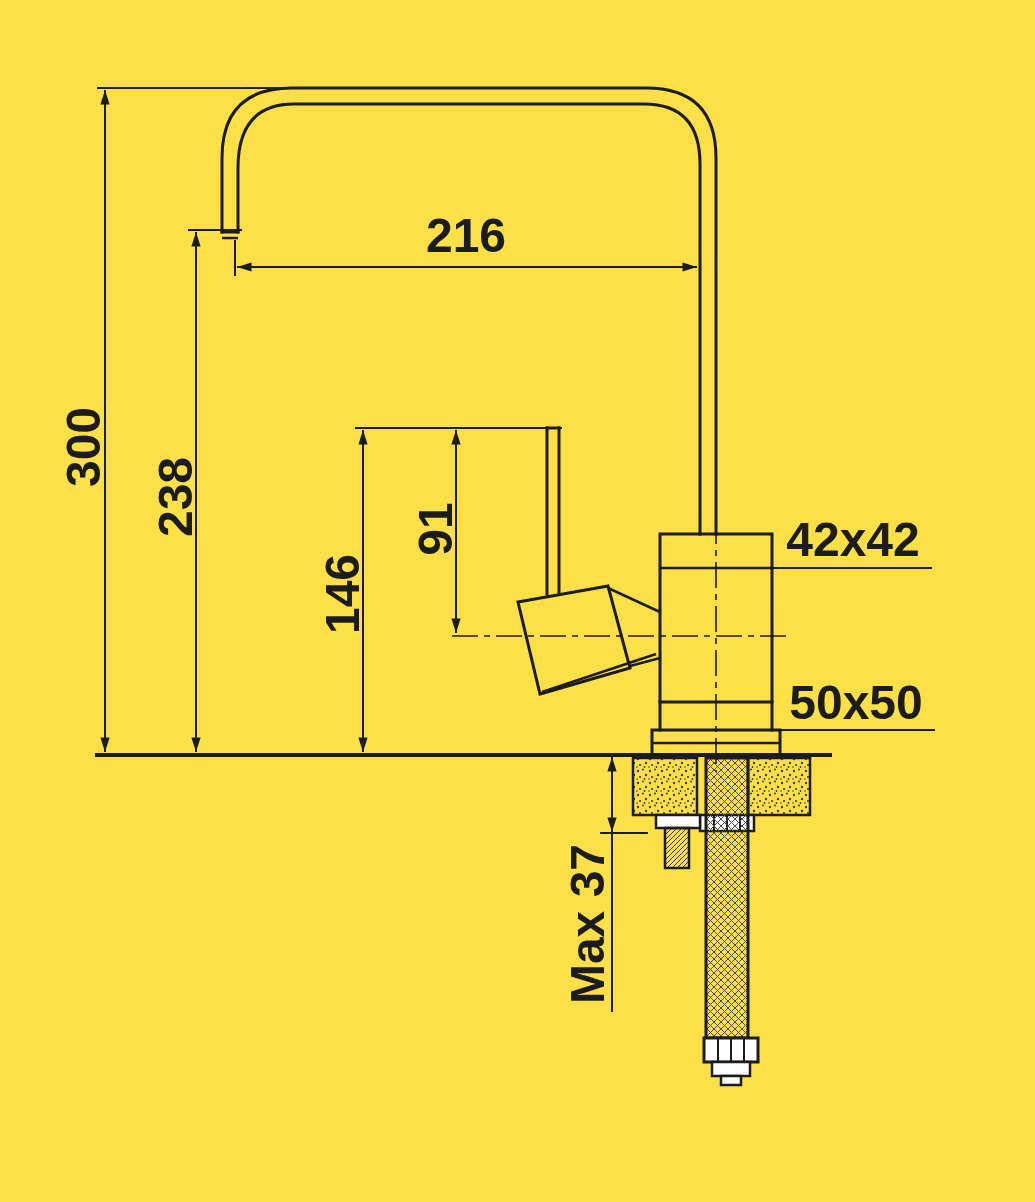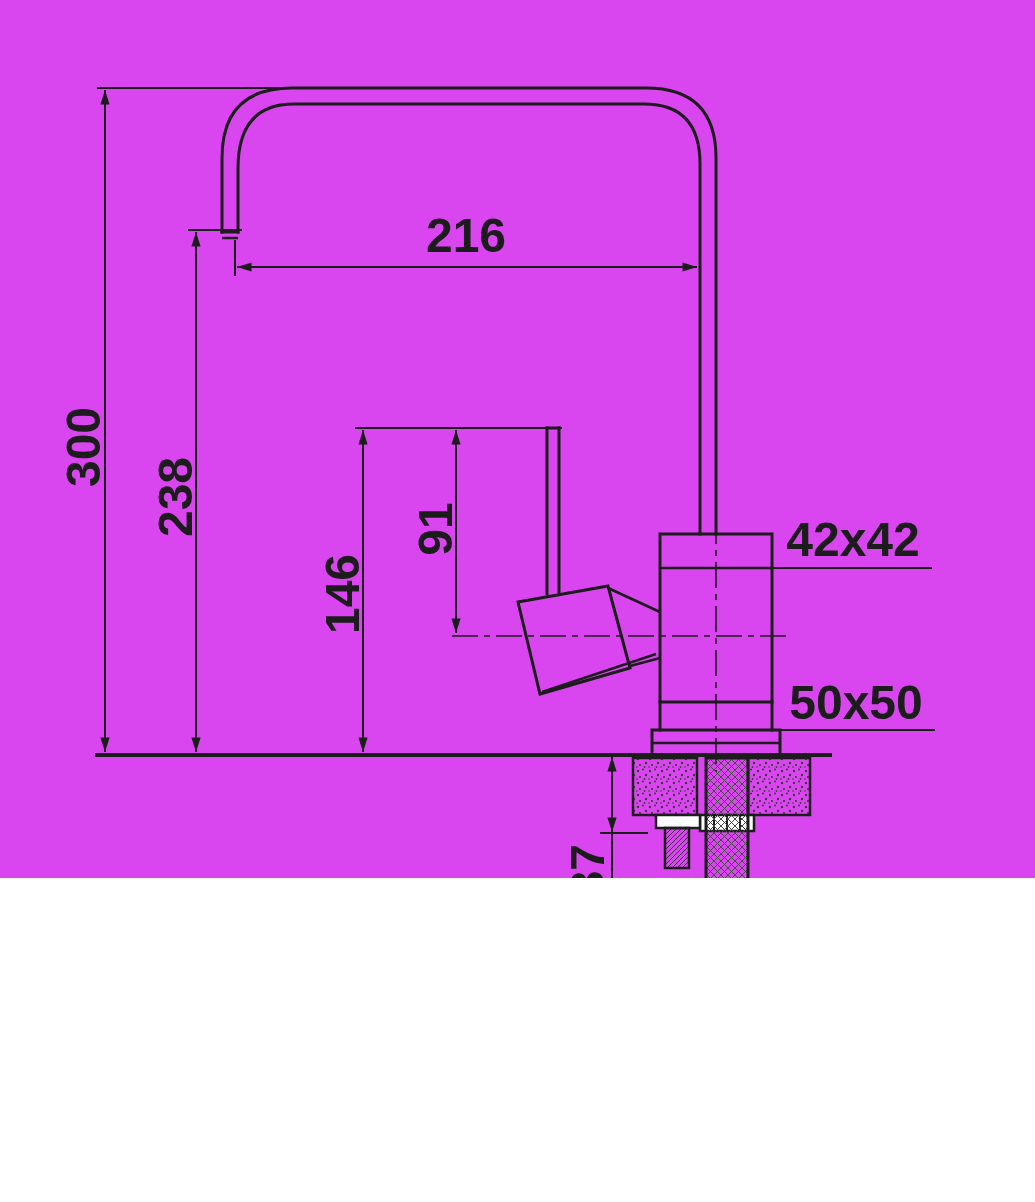--- a/index.html
+++ b/index.html
@@ -3,22 +3,22 @@
 <meta charset="utf-8">
 <style>
   html, body {
     margin: 0;
     padding: 0;
     background: #ffffff;
   }
   .canvas {
     position: relative;
     width: 1035px;
-    height: 878px;
-    background: #d946ef;
+    height: 1202px;
+    background: #fde047;
     overflow: hidden;
   }
   svg { display: block; }
   .outline  { stroke: #1c1c1c; stroke-width: 3; fill: none; stroke-linecap: square; }
   .outline2 { stroke: #1c1c1c; stroke-width: 2.5; fill: none; }
   .thin     { stroke: #1c1c1c; stroke-width: 2; fill: none; }
   .thick    { stroke: #1c1c1c; stroke-width: 4; fill: none; }
   .dim      { stroke: #1c1c1c; stroke-width: 2; fill: none;
               marker-start: url(#arr); marker-end: url(#arr); }
   .cline    { stroke: #1c1c1c; stroke-width: 1.6; fill: none;

